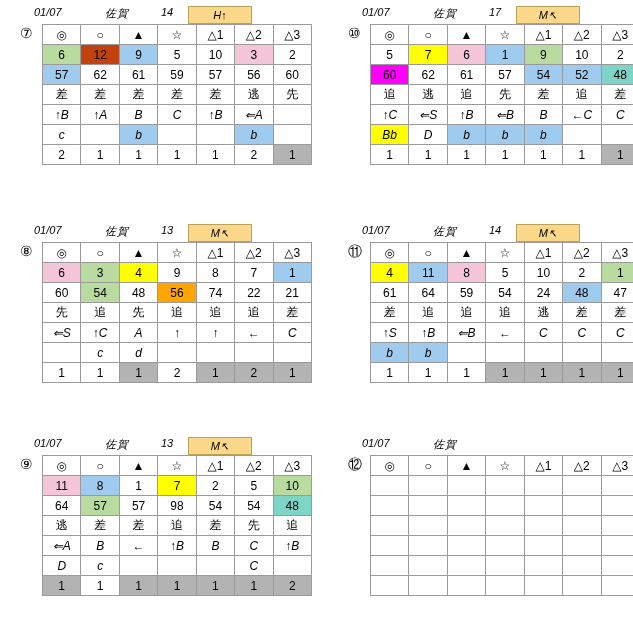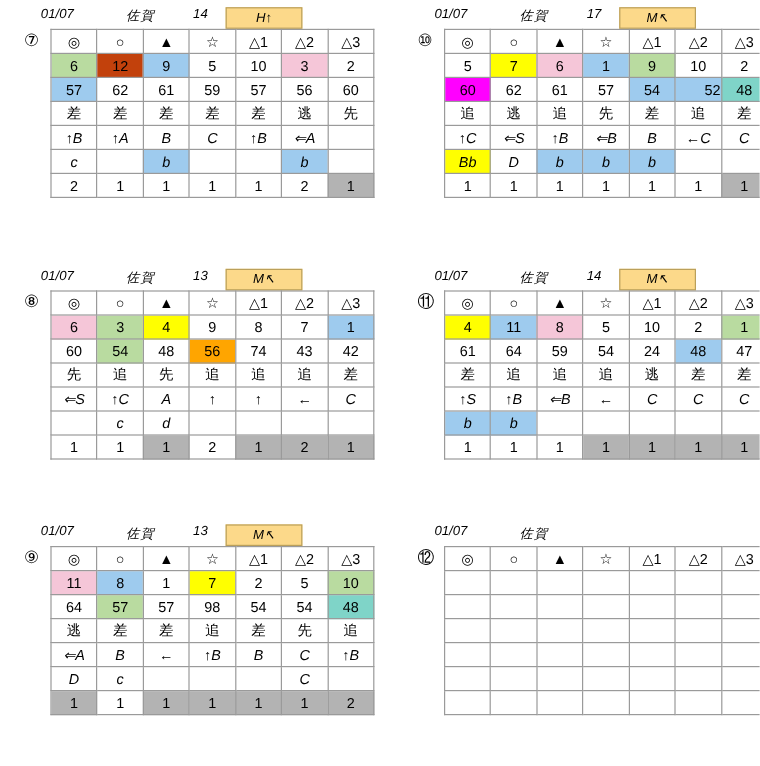--- a/index.html
+++ b/index.html
@@ -174,21 +174,21 @@
               <td style="background: rgb(185, 219, 160);">9</td>
               <td>10</td>
               <td>2</td>
             </tr>
             <tr>
               <td style="background: rgb(255, 0, 255);">60</td>
               <td>62</td>
               <td>61</td>
               <td>57</td>
               <td style="background: rgb(158, 203, 238);">54</td>
-              <td style="background: rgb(158, 203, 238); text-align: right;">52</td>
+              <td style="background: rgb(158, 203, 238);">52</td>
               <td style="background: rgb(127, 212, 200);">48</td>
             </tr>
             <tr>
               <td>追</td>
               <td>逃</td>
               <td>追</td>
               <td>先</td>
               <td>差</td>
               <td>追</td>
               <td>差</td>
@@ -252,22 +252,22 @@
               <td>8</td>
               <td>7</td>
               <td style="background: rgb(158, 203, 238);">1</td>
             </tr>
             <tr>
               <td>60</td>
               <td style="background: rgb(185, 219, 160);">54</td>
               <td>48</td>
               <td style="background: rgb(255, 165, 0);">56</td>
               <td>74</td>
-              <td>43</td>
-              <td>42</td>
+              <td>22</td>
+              <td>21</td>
             </tr>
             <tr>
               <td>先</td>
               <td>追</td>
               <td>先</td>
               <td>追</td>
               <td>追</td>
               <td>追</td>
               <td>差</td>
             </tr>

